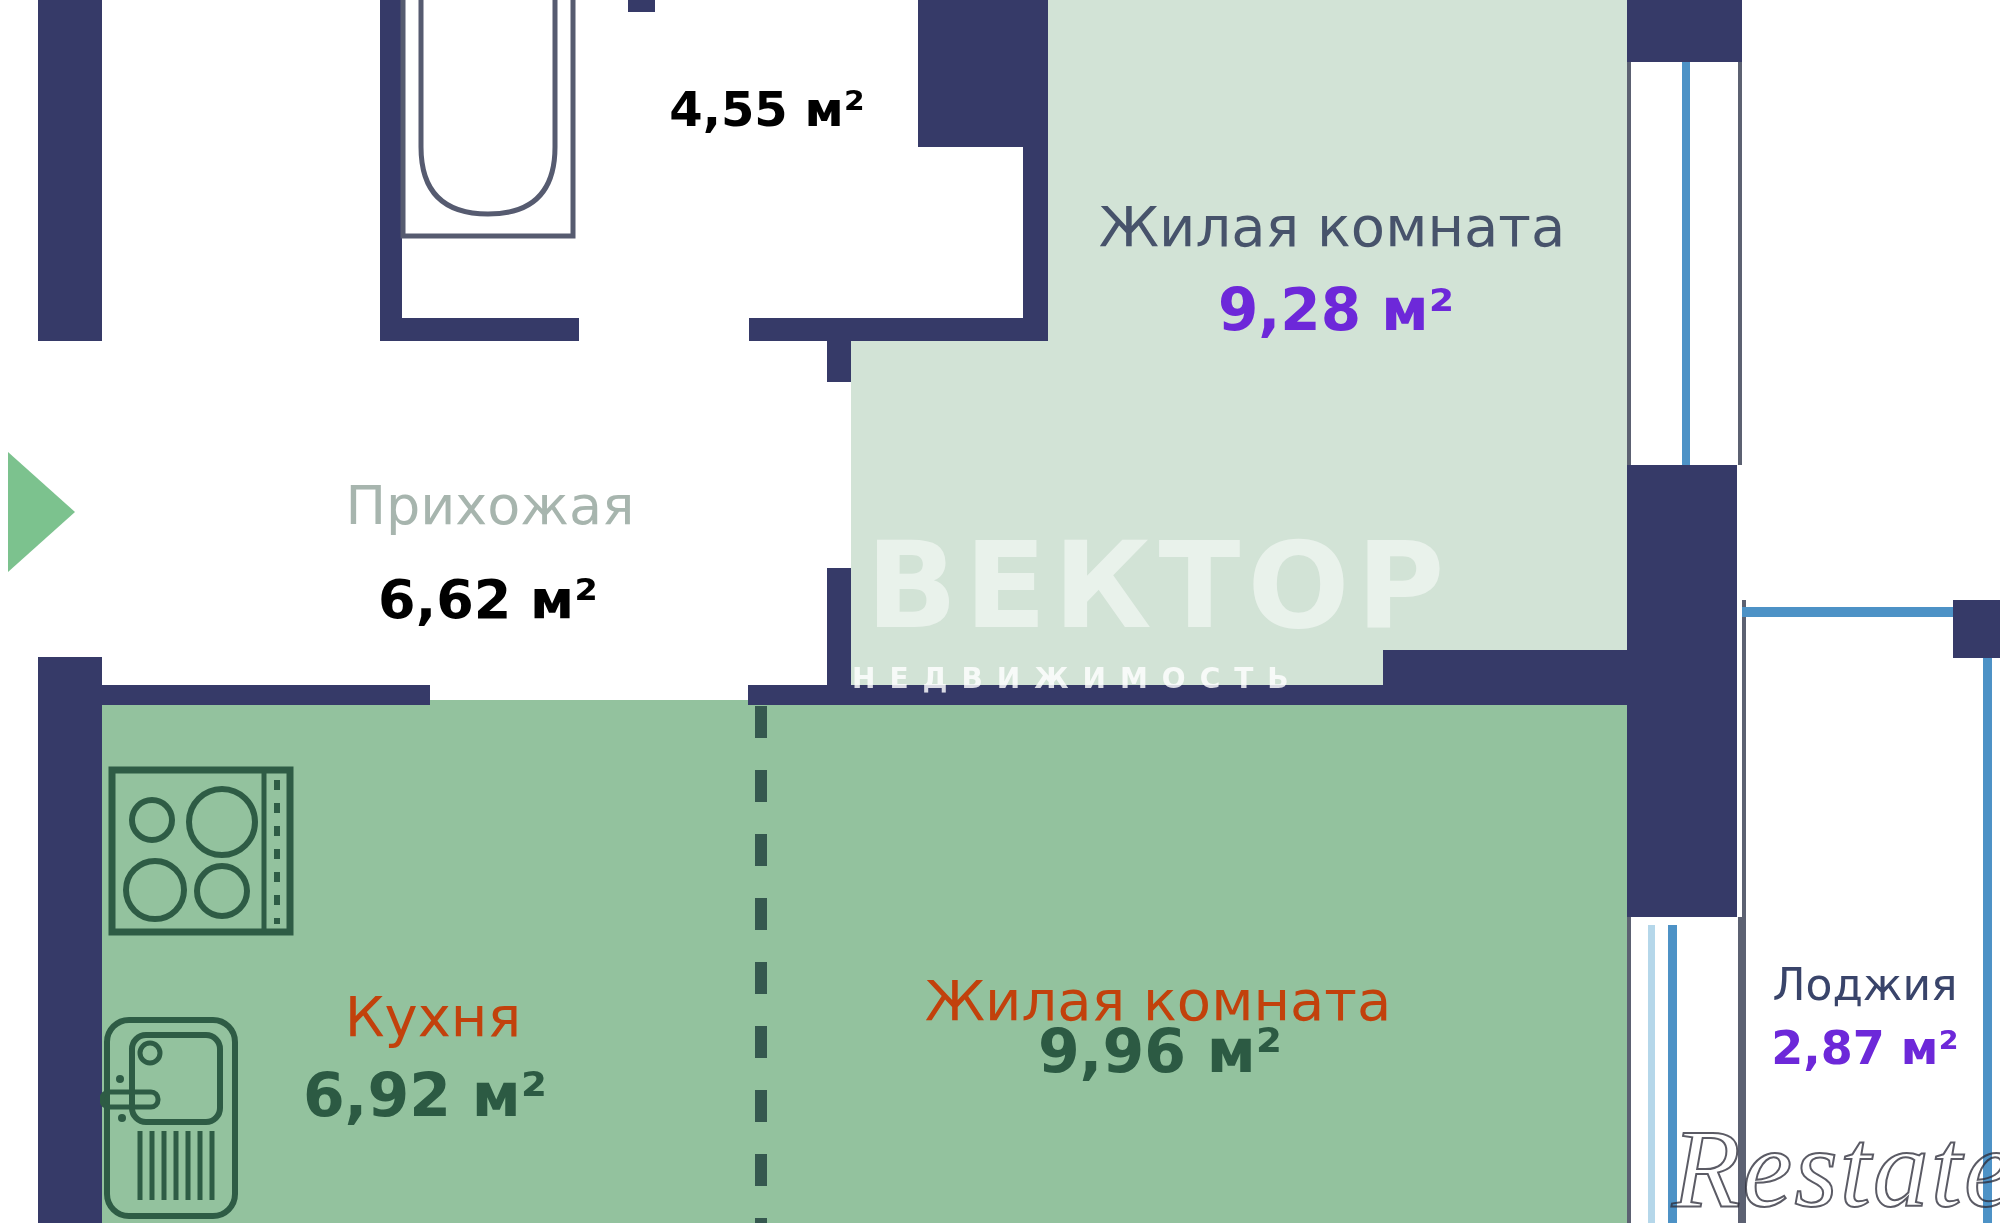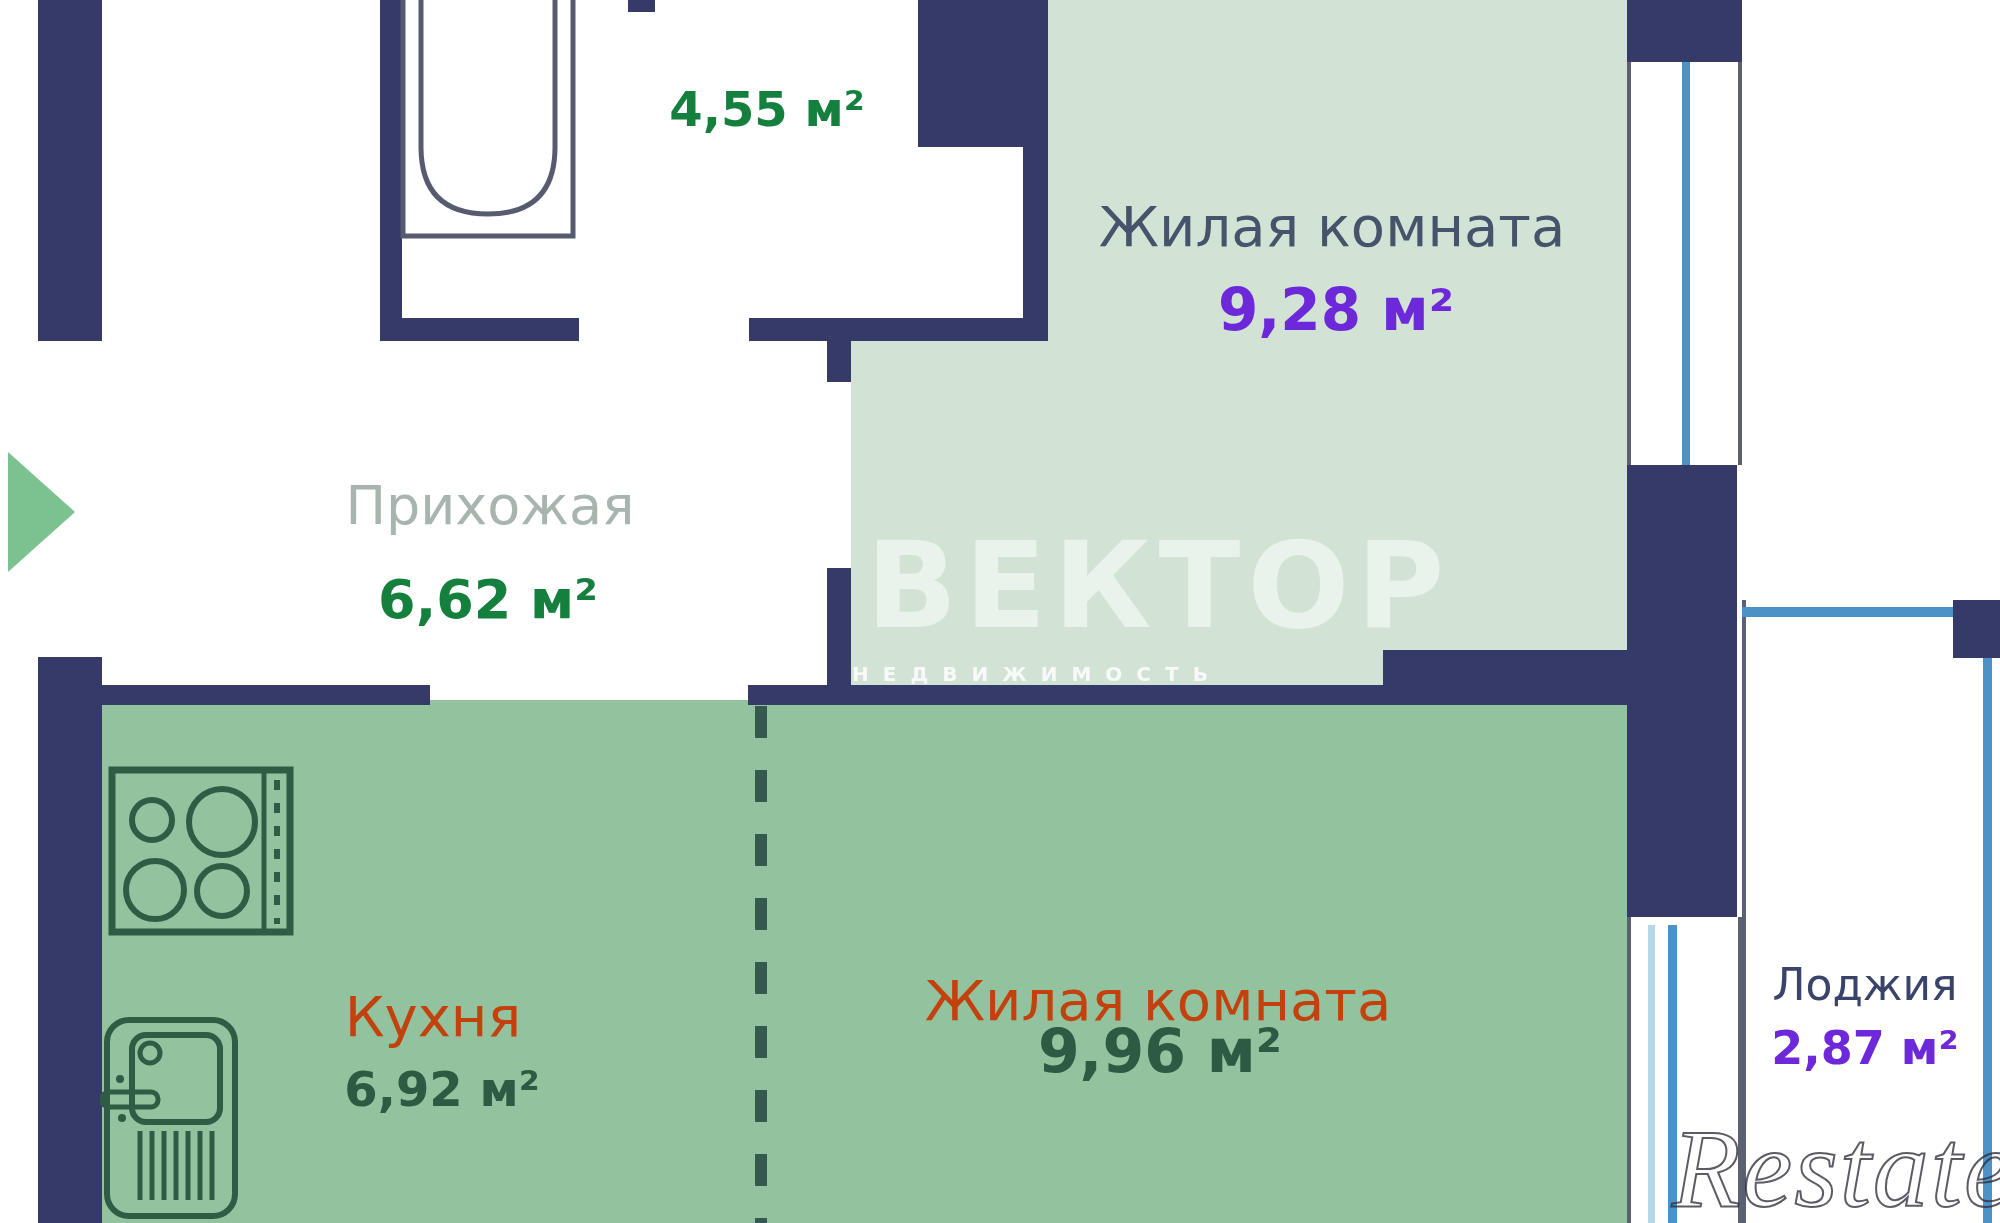--- a/index.html
+++ b/index.html
@@ -13,21 +13,21 @@
   .frame{background:#5c6172;}
   .glass{background:#4d92c6;}
   .glass-light{background:#b5d7ea;}
   .dashed-div{background:repeating-linear-gradient(180deg,#35584f 0px,#35584f 32px,transparent 32px,transparent 64px);}
   .label{position:absolute;text-align:center;line-height:1.05;white-space:nowrap;}
   .lbl-navy{color:#47536b;}
   .val-navy{color:#6d28d9;font-weight:bold;}
   .lbl-green{color:#c2410c;}
   .val-green{color:#2c5a43;font-weight:bold;}
   .lbl-gray{color:#a7b5ae;}
-  .val-lightgreen{color:#15803d;font-weight:bold;}
+  .val-lightgreen{color:#000000;font-weight:bold;}
   .wm-brand{position:absolute;color:rgba(255,255,255,0.52);font-weight:700;letter-spacing:7px;margin-left:20px;}
   .wm-sub{position:absolute;color:rgba(255,255,255,0.82);font-weight:bold;letter-spacing:14px;}
   .wm-agency{position:absolute;font-family:"Liberation Serif","DejaVu Serif",serif;font-style:italic;
              color:transparent;-webkit-text-stroke:2px rgba(45,45,58,0.78);letter-spacing:2px;}
   .entr-tri{width:0;height:0;border-top:60px solid transparent;border-bottom:60px solid transparent;
             border-left:67px solid #7cc28e;}
   svg{display:block;}
 </style>
 </head>
 <body>
@@ -110,25 +110,25 @@
 
   <div class="label val-lightgreen" style="left:617px;top:84px;width:300px;font-size:48px;">4,55 м²</div>
 
   <div class="label lbl-gray" style="left:240px;top:478px;width:500px;font-size:54px;">Прихожая</div>
   <div class="label val-lightgreen" style="left:238px;top:572px;width:500px;font-size:54px;">6,62 м²</div>
 
   <div class="label lbl-navy" style="left:1032px;top:198px;width:600px;font-size:56px;">Жилая комната</div>
   <div class="label val-navy" style="left:1036px;top:280px;width:600px;font-size:58px;">9,28 м²</div>
 
   <div class="label lbl-green" style="left:183px;top:988px;width:500px;font-size:56px;">Кухня</div>
-  <div class="label val-green" style="left:192px;top:1064px;width:500px;font-size:48px;">6,92 м²</div>
+  <div class="label val-green" style="left:175px;top:1064px;width:500px;font-size:60px;">6,92 м²</div>
 
   <div class="label lbl-green" style="left:908px;top:972px;width:500px;font-size:56px;">Жилая комната</div>
   <div class="label val-green" style="left:910px;top:1020px;width:500px;font-size:60px;">9,96 м²</div>
 
   <div class="label lbl-navy" style="left:1747px;top:962px;width:236px;font-size:44px;color:#39446a;text-align:center;">Лоджия</div>
   <div class="label val-navy" style="left:1747px;top:1024px;width:236px;font-size:46px;">2,87 м²</div>
 
   <div class="wm-brand" style="left:846px;top:516px;font-size:120px;">ВЕКТОР</div>
-  <div class="wm-sub" style="left:852px;top:662px;font-size:20px;">НЕДВИЖИМОСТЬ</div>
+  <div class="wm-sub" style="left:852px;top:662px;font-size:28px;">НЕДВИЖИМОСТЬ</div>
   <div class="wm-agency" style="left:1672px;top:1104px;font-size:112px;">Restate</div>
 
 </div>
 
 </body></html>

